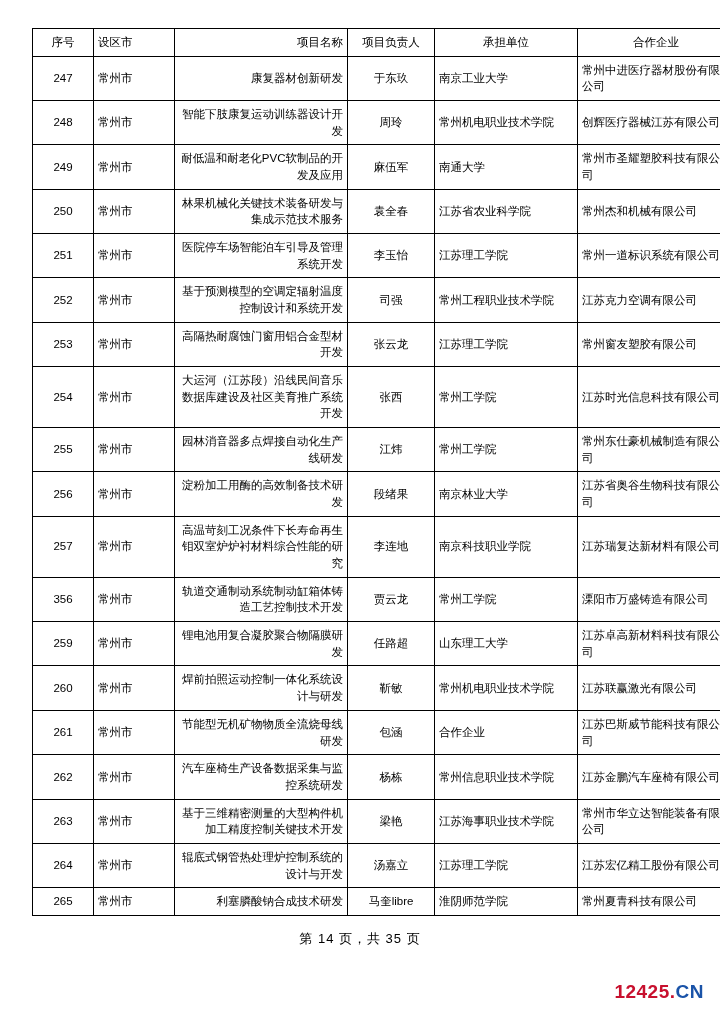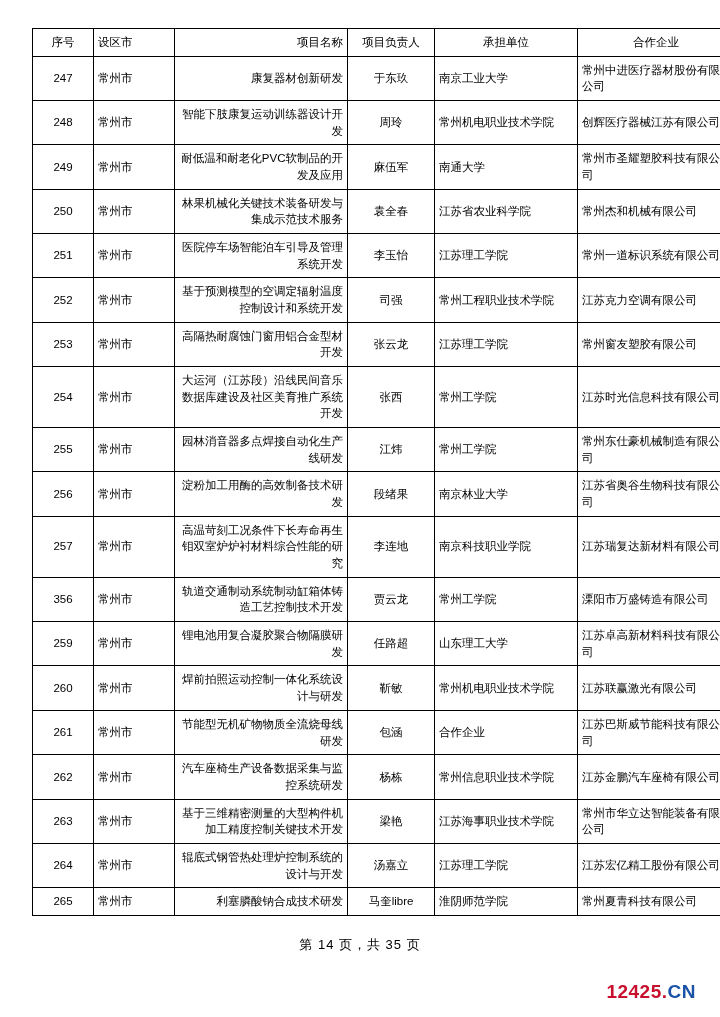--- a/index.html
+++ b/index.html
@@ -43,28 +43,28 @@
     padding: 10px 4px;
   }
   .c-seq { width: 52px; text-align: center; }
   .c-city { width: 72px; text-align: left; }
   .c-proj { width: 164px; text-align: right; padding-left: 7px; }
   .c-leader { width: 78px; text-align: center; }
   .c-unit { width: 134px; text-align: left; padding-left: 7px; }
   .c-partner { width: 148px; text-align: left; padding-left: 7px; }
   .footer {
     width: 656px;
-    margin: 20px auto 0 auto;
+    margin: 14px auto 0 auto;
     text-align: center;
     font-size: 13px;
     letter-spacing: 1px;
   }
   .watermark {
     position: absolute;
-    right: 24px;
+    right: 16px;
     bottom: 14px;
     font-family: "Liberation Sans", sans-serif;
     font-size: 19px;
     font-weight: bold;
     letter-spacing: 0.5px;
   }
   .wm-num { color: #c8102e; }
   .wm-dot { color: #c8102e; }
   .wm-cn { color: #1a53a8; }
 </style>

